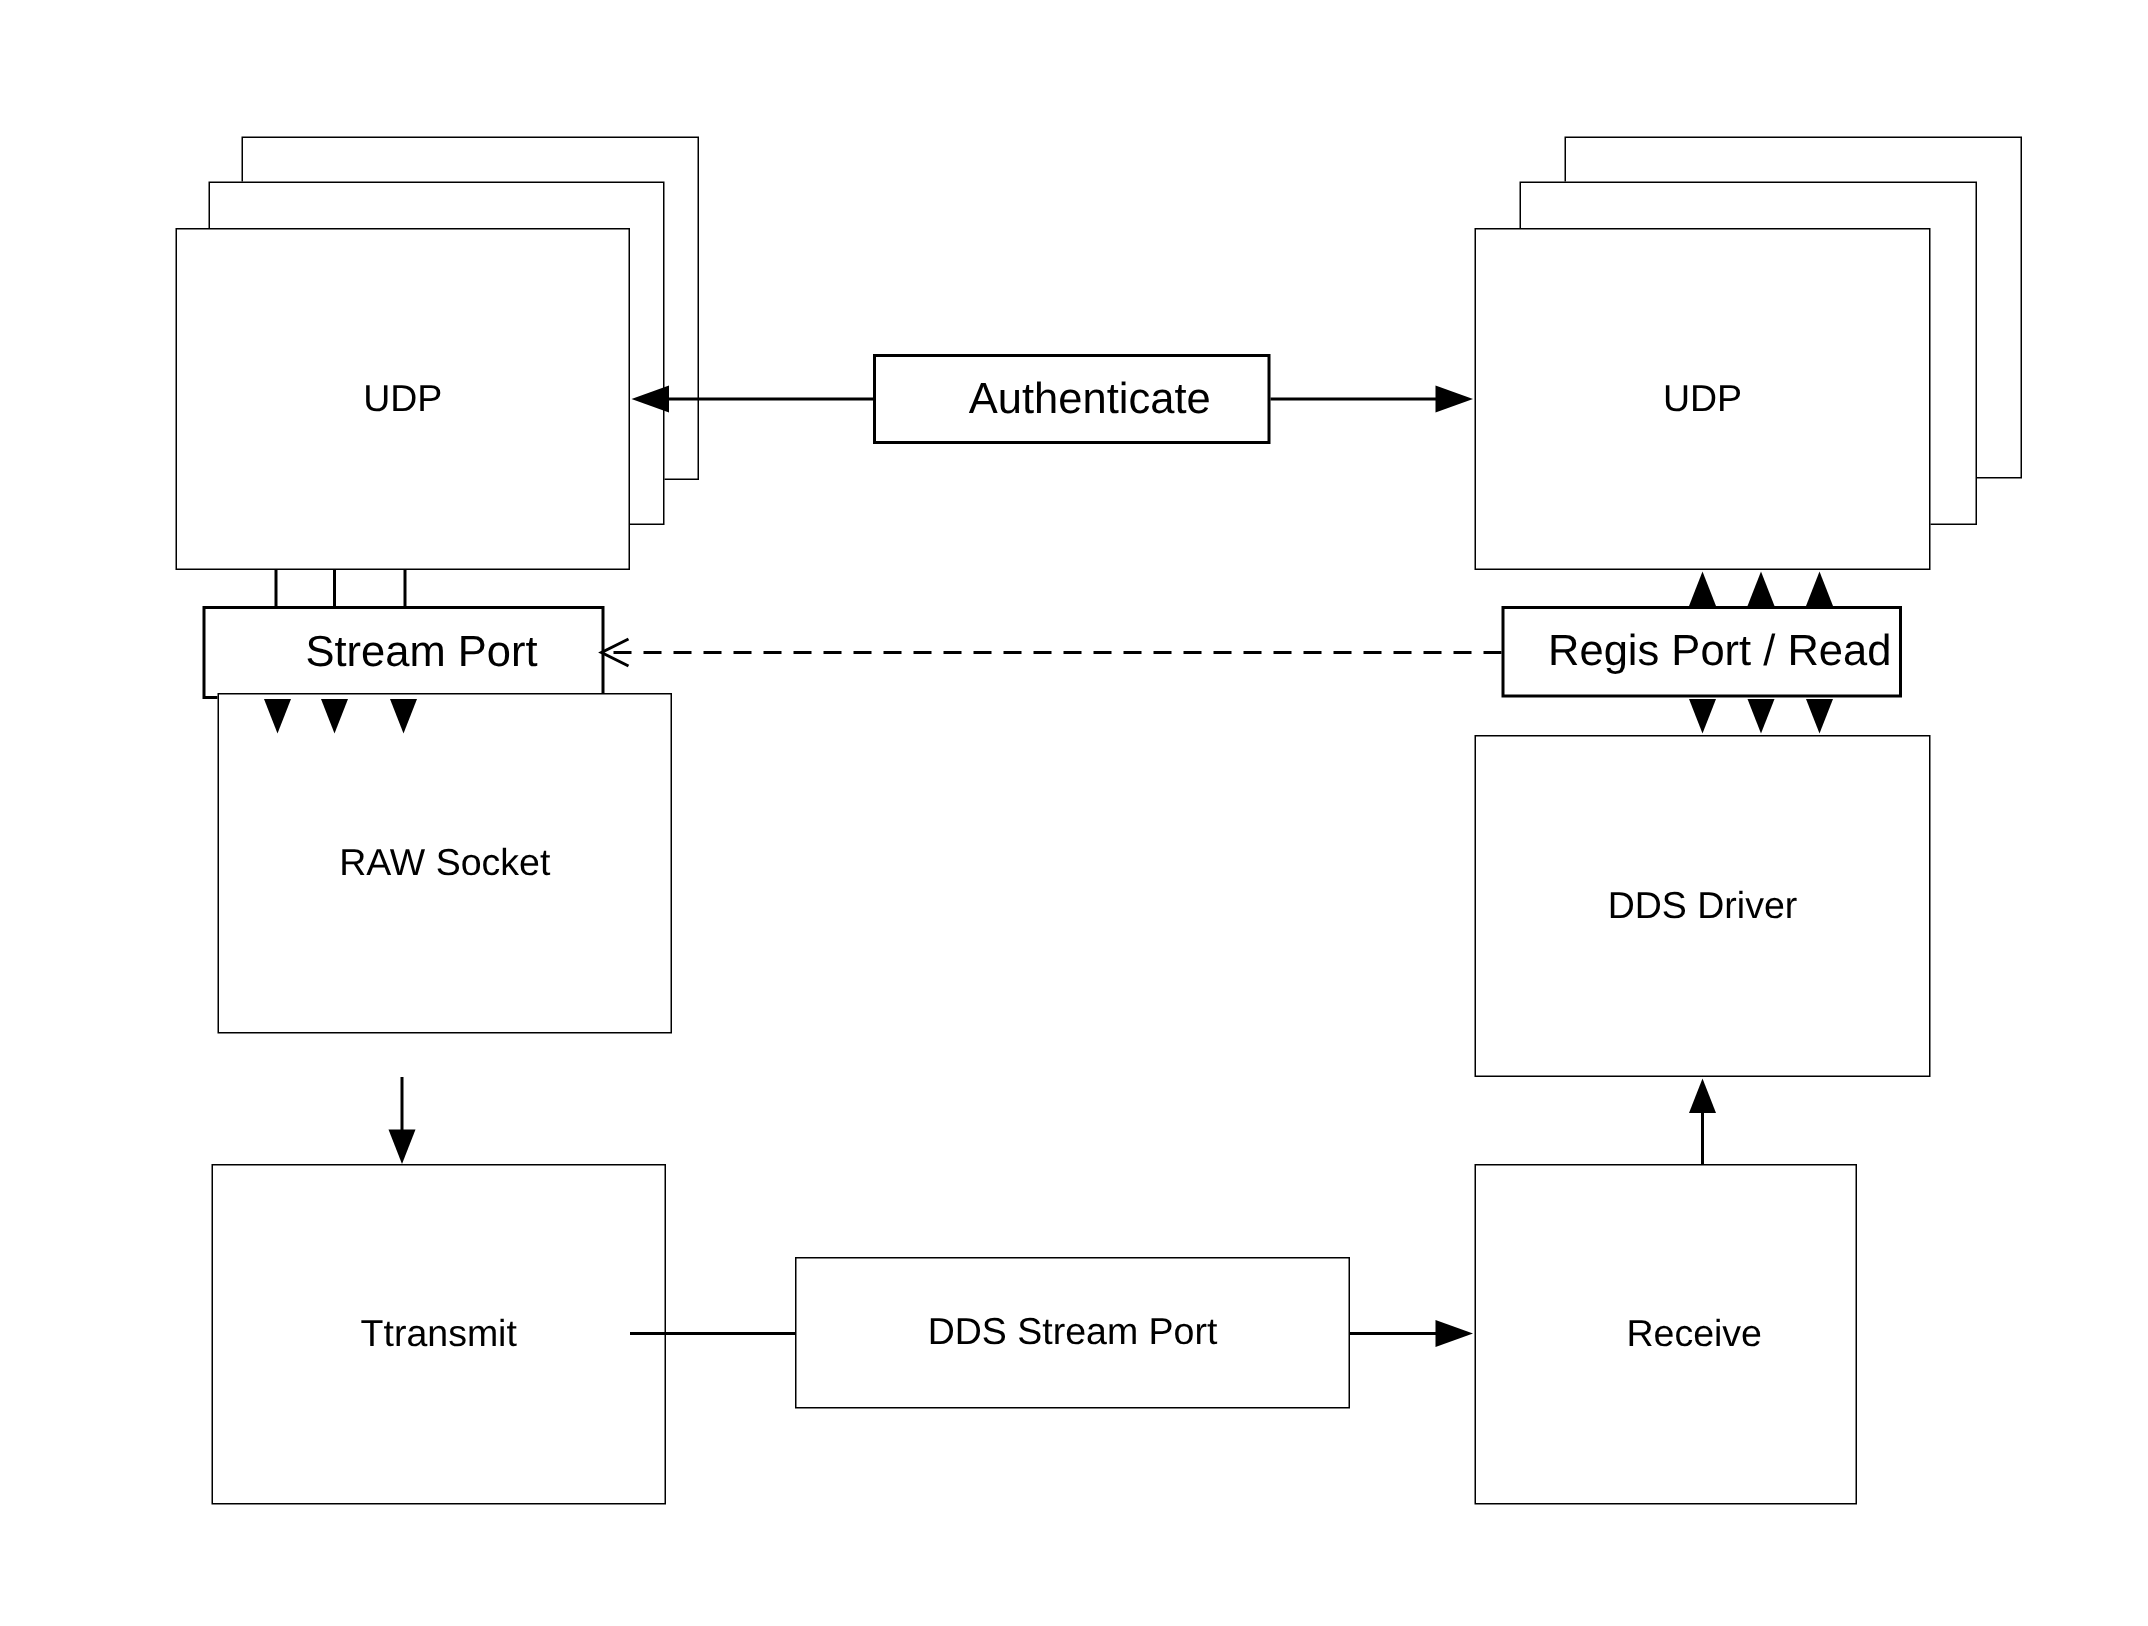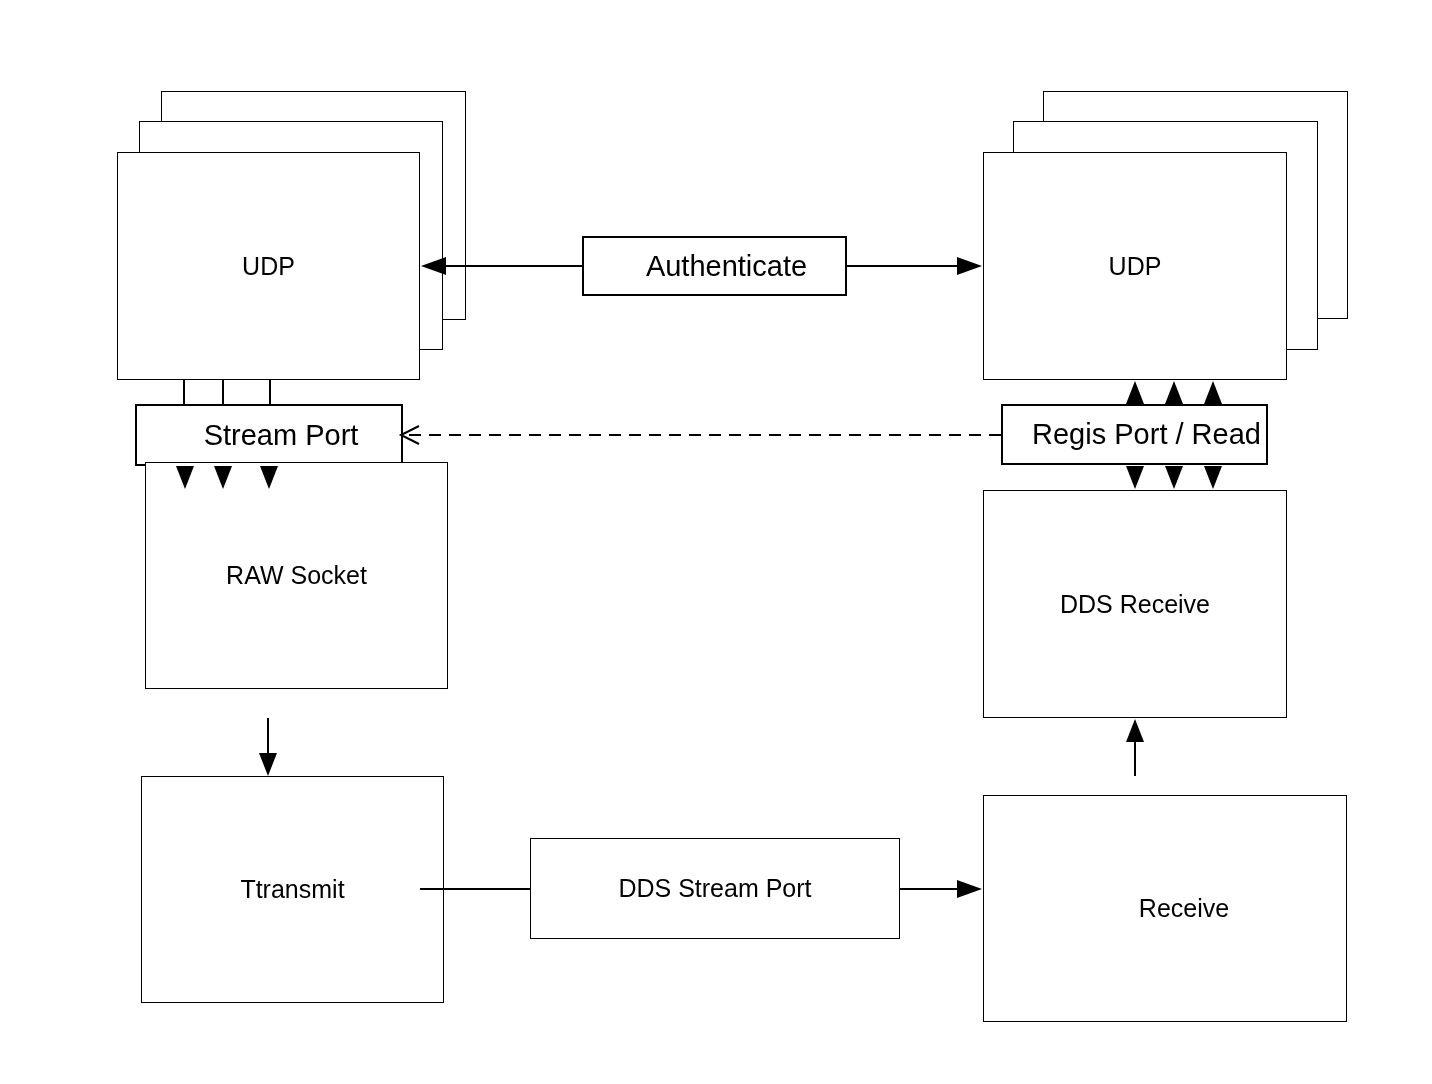--- a/index.html
+++ b/index.html
@@ -40,21 +40,21 @@
   .udp-r-back   { left: 1043px; top: 91px;  width: 305px; height: 228px; z-index: 1; }
   .udp-r-mid    { left: 1013px; top: 121px; width: 305px; height: 229px; z-index: 2; }
   .udp-r-front  { left: 983px;  top: 152px; width: 304px; height: 228px; z-index: 3; }
 
   .authenticate    { left: 582px;  top: 236px; width: 265px; height: 60px;  z-index: 3; }
   .stream-port     { left: 135px;  top: 404px; width: 268px; height: 62px;  z-index: 3; }
   .regis-port      { left: 1001px; top: 404px; width: 267px; height: 61px;  z-index: 3; }
   .raw-socket      { left: 117px;  top: 462px; width: 303px; height: 227px; z-index: 3; margin-left: 28px; }
   .dds-driver      { left: 983px;  top: 490px; width: 304px; height: 228px; z-index: 3; }
   .ttransmit       { left: 117px;  top: 776px; width: 303px; height: 227px; z-index: 3; margin-left: 24px; }
-  .receive         { left: 983px;  top: 795px; width: 364px; height: 227px; z-index: 3; padding-left: 38px; }
+  .receive         { left: 983px;  top: 776px; width: 255px; height: 227px; z-index: 3; padding-left: 38px; }
   .dds-stream-port { left: 530px;  top: 838px; width: 370px; height: 101px; z-index: 3; }
 
   .wires {
     position: absolute;
     left: 0; top: 0;
     width: 1432px;
     height: 1084px;
     z-index: 10;
     pointer-events: none;
   }
@@ -85,21 +85,21 @@
     <span>Stream Port</span>
   </div>
   <div class="node port regis-port label-lg">
     <span>Regis Port / Read</span>
   </div>
 
   <div class="node thin raw-socket label-md">
     <span>RAW Socket</span>
   </div>
   <div class="node thin dds-driver label-md">
-    <span>DDS Receive</span>
+    <span>DDS Driver</span>
   </div>
   <div class="node thin ttransmit label-md">
     <span>Ttransmit</span>
   </div>
   <div class="node thin dds-stream-port label-md">
     <span>DDS Stream Port</span>
   </div>
   <div class="node thin receive label-md">
     <span>Receive</span>
   </div>

